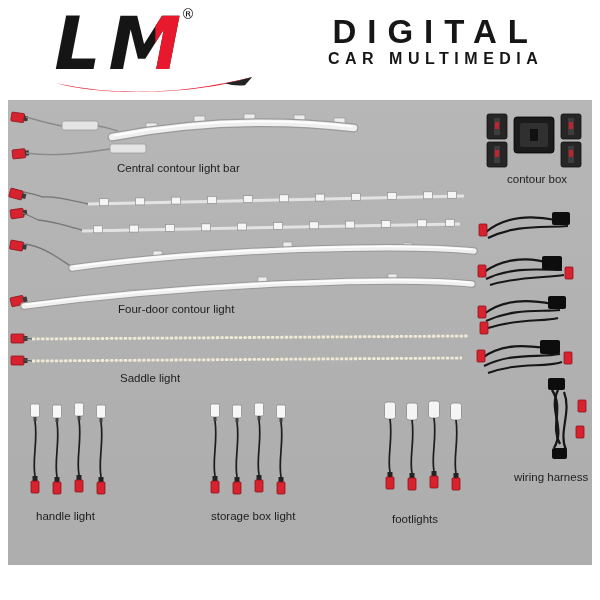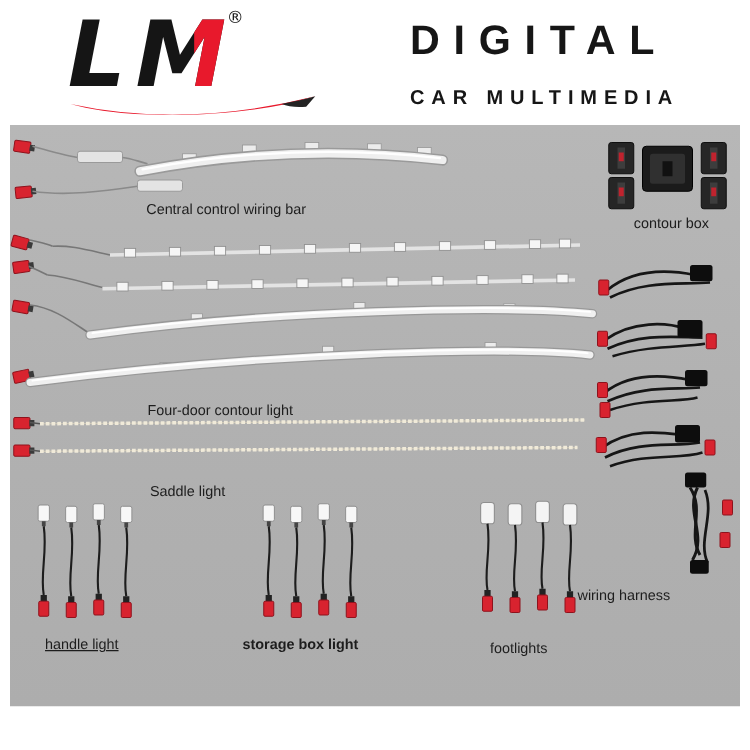--- a/index.html
+++ b/index.html
@@ -6,38 +6,38 @@
   .page{position:relative;width:600px;height:600px;background:#ffffff;overflow:hidden;
         font-family:"Liberation Sans",sans-serif;}
 
   
   .header{position:absolute;left:0;top:0;width:600px;height:100px;background:#ffffff;}
   .logo{position:absolute;left:52px;top:2px;width:240px;height:96px;}
   .logo-letter{font-family:"DejaVu Sans",sans-serif;font-weight:bold;font-style:italic;
                font-size:70px;fill:#151515;}
   .logo-letter.red{fill:#e8192c;}
   .logo-reg{font-family:"DejaVu Sans",sans-serif;font-size:13px;fill:#151515;}
-  .brand{position:absolute;left:328px;top:14px;}
+  .brand{position:absolute;left:328px;top:14px;text-align:center;}
   .brand-title{font-size:33px;font-weight:800;letter-spacing:11px;color:#161616;line-height:1.1;}
-  .brand-sub{font-size:16px;font-weight:700;letter-spacing:5.5px;color:#161616;margin-top:20px;}
+  .brand-sub{font-size:16px;font-weight:700;letter-spacing:5.5px;color:#161616;margin-top:0;}
 
   
   .panel{position:absolute;left:8px;top:100px;width:584px;height:465px;
          background:linear-gradient(180deg,#b7b7b7 0%,#b0b0b0 60%,#adadad 100%);}
   .panel-art{position:absolute;left:0;top:0;width:584px;height:465px;display:block;}
 
   .lbl{position:absolute;font-size:11.5px;color:#1d1d1d;white-space:nowrap;}
   #lbl-central{left:109px;top:62px;}
   #lbl-controlbox{left:499px;top:73px;}
-  #lbl-contour{left:110px;top:203px;margin-top:20px;}
-  #lbl-saddle{left:112px;top:288px;}
-  #lbl-handle{left:28px;top:410px;text-decoration:underline;}
-  #lbl-storage{left:186px;top:410px;font-weight:bold;}
+  #lbl-contour{left:110px;top:203px;}
+  #lbl-saddle{left:112px;top:272px;}
+  #lbl-handle{left:28px;top:410px;}
+  #lbl-storage{left:203px;top:410px;}
   #lbl-foot{left:384px;top:413px;}
-  #lbl-harness{left:454px;top:371px;}
+  #lbl-harness{left:506px;top:371px;}
 </style>
 </head>
 <body>
 
 <div class="page">
 
   <div class="header">
     <div class="logo">
       <svg viewBox="0 0 230 96" width="240" height="100">
         <defs>
@@ -244,21 +244,21 @@
         <rect x="540" y="278" width="17" height="12" rx="2" fill="#0d0d0d"></rect>
         <path d="M544,290 C556,308 542,326 552,344" stroke="#161616" stroke-width="2.4" fill="none"></path>
         <path d="M550,290 C540,310 558,328 546,348" stroke="#161616" stroke-width="2.4" fill="none"></path>
         <path d="M556,292 C564,312 550,332 558,350" stroke="#161616" stroke-width="2.2" fill="none"></path>
         <rect x="544" y="348" width="15" height="11" rx="2" fill="#0d0d0d"></rect>
         <use href="#redconn-v" transform="translate(570,300)"></use>
         <use href="#redconn-v" transform="translate(568,326)"></use>
       </g>
     </svg>
 
-    <span class="lbl" id="lbl-central">Central control wiring bar</span>
+    <span class="lbl" id="lbl-central">Central contour light bar</span>
     <span class="lbl" id="lbl-controlbox">contour box</span>
     <span class="lbl" id="lbl-contour">Four-door contour light</span>
     <span class="lbl" id="lbl-saddle">Saddle light</span>
     <span class="lbl" id="lbl-handle">handle light</span>
     <span class="lbl" id="lbl-storage">storage box light</span>
     <span class="lbl" id="lbl-foot">footlights</span>
     <span class="lbl" id="lbl-harness">wiring harness</span>
   </div>
 
 </div>

